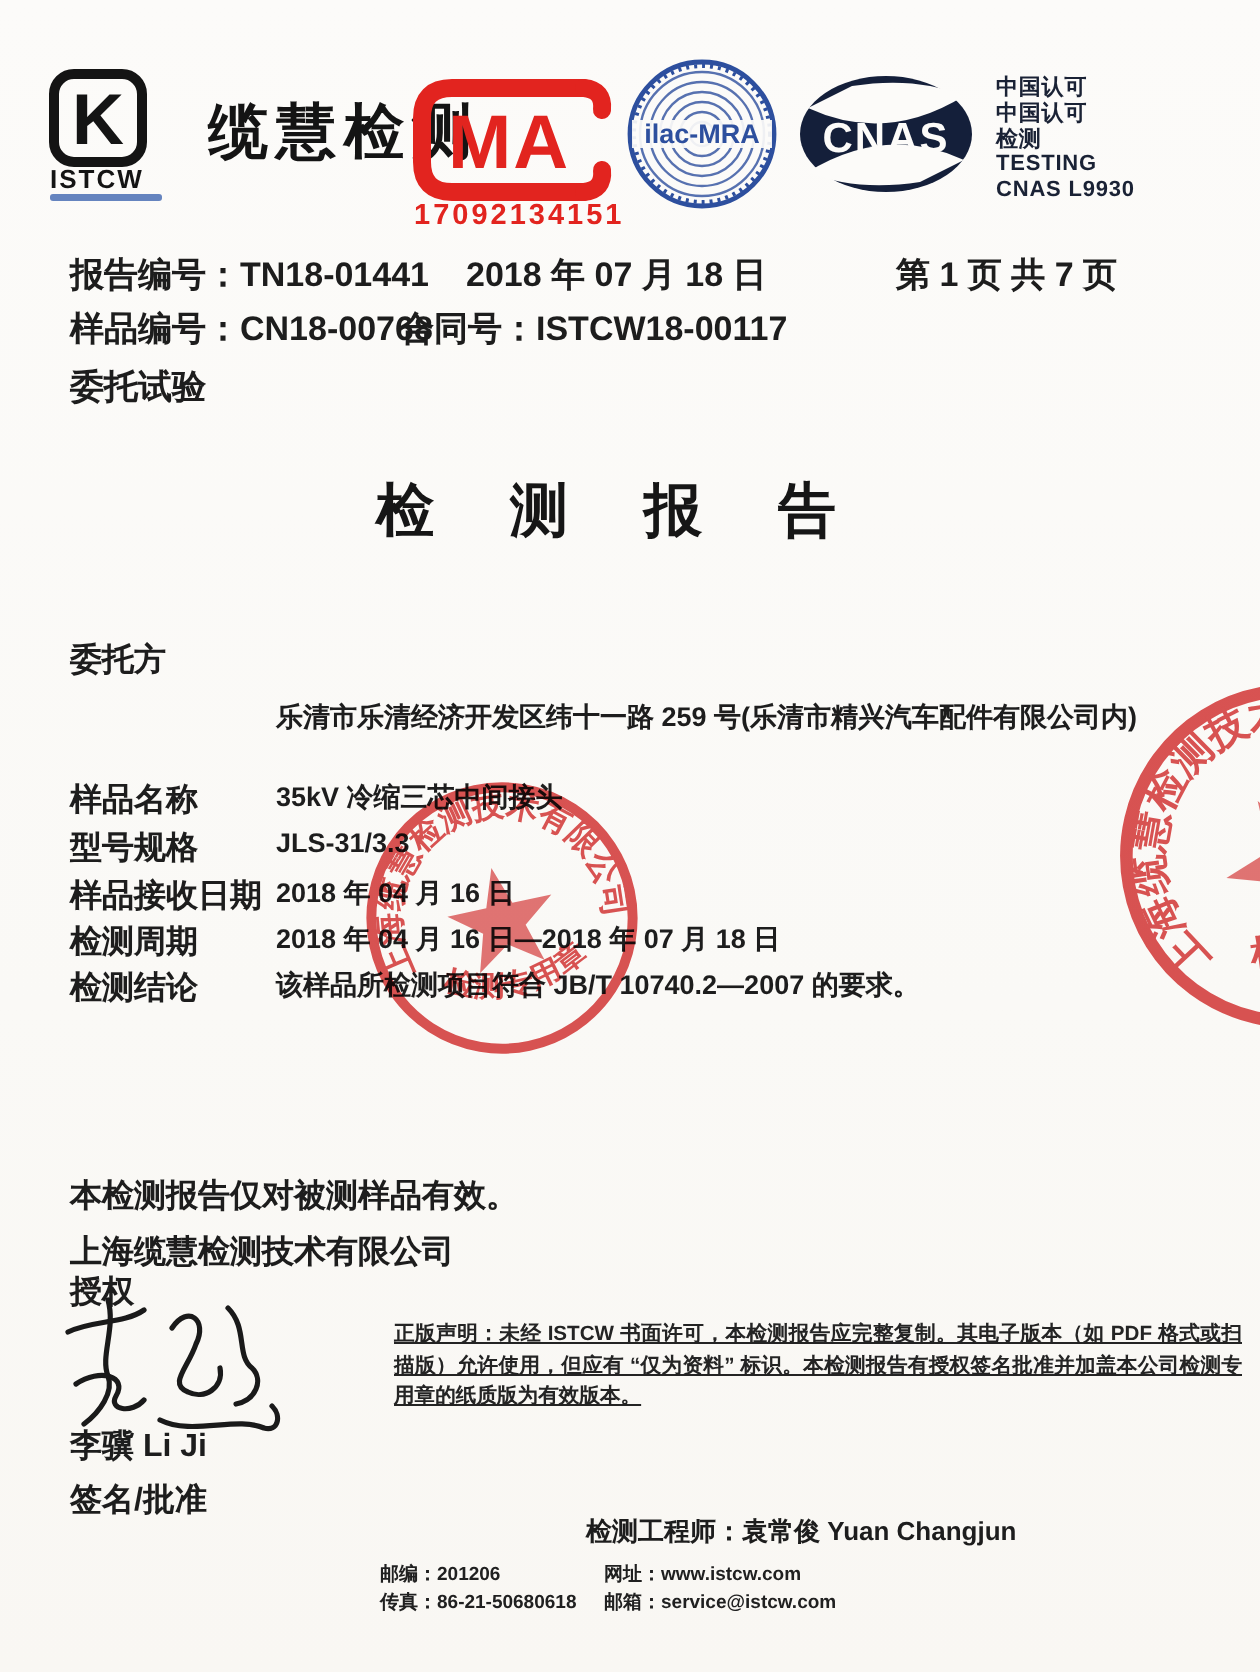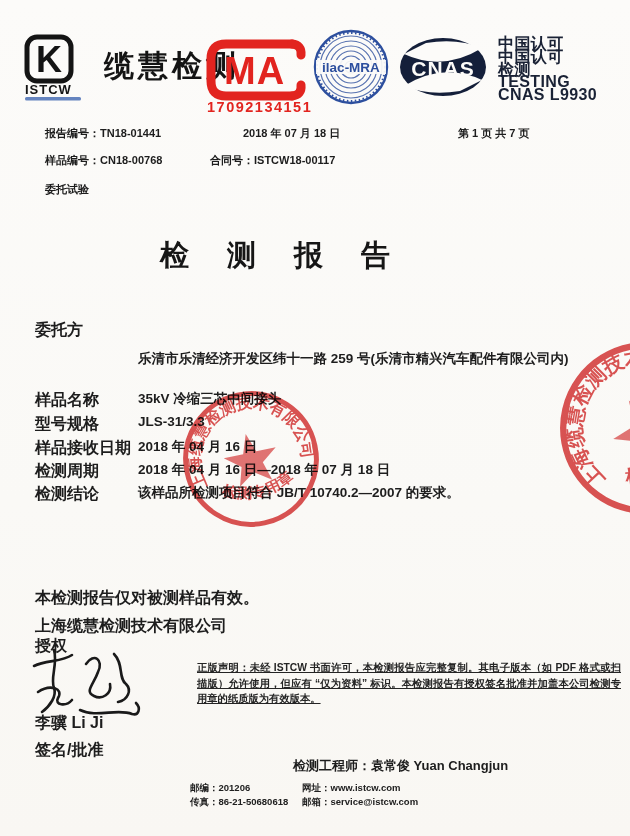--- a/index.html
+++ b/index.html
@@ -4,25 +4,25 @@
 <style>
   html,body{margin:0;padding:0;background:#e9e7e4;}
   .page{
     position:relative;width:630px;height:836px;overflow:hidden;
     background:linear-gradient(180deg,#fcfbf9 0%,#faf9f6 60%,#f9f7f3 100%);
     font-family:"Liberation Sans","DejaVu Sans",sans-serif;
     color:#1d1d1d;font-weight:bold;
   }
   .abs{position:absolute;}
   .brand{font-size:30px;font-weight:900;letter-spacing:4px;color:#141414;text-align:right;}
-  .accr{font-size:16px;line-height:12.8px;color:#1a2235;letter-spacing:.4px;}
-  .meta{font-size:11px;white-space:nowrap;margin-left:10px;}
+  .accr{font-size:11px;line-height:12.8px;color:#1a2235;letter-spacing:.4px;}
+  .meta{font-size:17px;white-space:nowrap;}
   .row-label{position:absolute;left:35px;font-size:16px;white-space:nowrap;}
   .row-value{position:absolute;left:138px;font-size:13.5px;white-space:nowrap;}
-  .title{font-size:29px;font-weight:900;letter-spacing:38px;white-space:nowrap;color:#161616;}
+  .title{font-size:29px;font-weight:900;letter-spacing:38px;white-space:nowrap;color:#161616;margin-left:28px;}
   .disc{font-size:10.3px;line-height:15.5px;text-align:justify;color:#242424;text-decoration:underline;}
   .foot{font-size:9.5px;line-height:13.5px;white-space:nowrap;color:#202020;}
   .stamp{mix-blend-mode:multiply;opacity:.88;}
   svg text{font-family:"Liberation Sans","DejaVu Sans",sans-serif;}
 </style>
 </head>
 <body>
 
 <div class="page">
 

